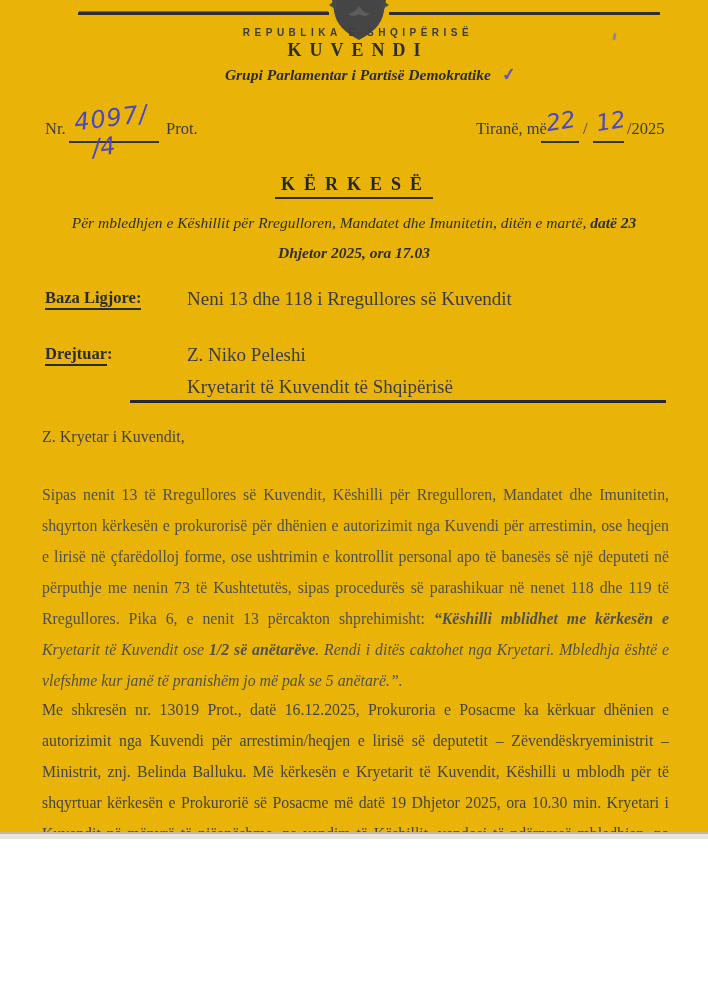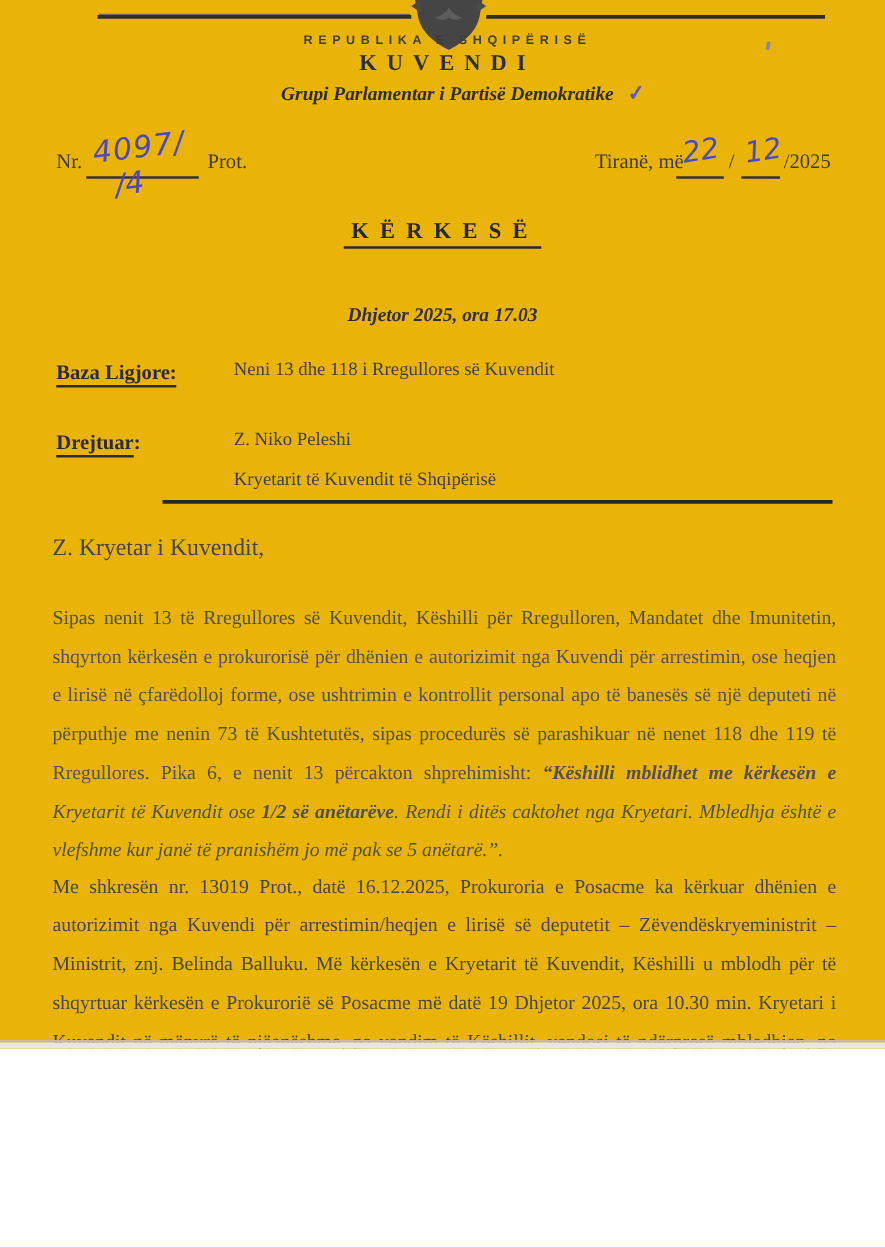--- a/index.html
+++ b/index.html
@@ -82,30 +82,30 @@
   .subtitle-1 { top: 214px; }
   .subtitle-2 { top: 244px; font-weight: bold; }
   .sub-bold { font-weight: bold; }
 
   
   .field-label {
     position: absolute; left: 45px;
     font-size: 16.5px; font-weight: bold; color: #2b2b33;
   }
   .u { border-bottom: 2px solid #2b2b33; padding-bottom: 1px; }
-  .field-value { position: absolute; left: 187px; font-size: 15px; color: #3c3c44; }
+  .field-value { position: absolute; left: 187px; font-size: 19px; color: #3c3c44; }
   .baza-label  { top: 288px; }
   .baza-value  { top: 288px; }
   .drej-label  { top: 344px; }
   .drej-name   { top: 344px; }
   .drej-title  { top: 376px; }
   .addr-rule { position: absolute; left: 130px; top: 400px; width: 536px; height: 2.5px; background: #26262e; }
 
   
-  .salutation { position: absolute; left: 42px; top: 428px; font-size: 19px; color: #44444a; }
+  .salutation { position: absolute; left: 42px; top: 428px; font-size: 16px; color: #44444a; }
   .para {
     position: absolute; left: 42px; width: 627px;
     margin: 0;
     font-size: 15.8px; line-height: 31px;
     text-align: justify;
   }
   .para-1 { top: 479px; color: #50504e; }
   .para-2 { top: 694px; color: #454543; }
   .run-n  { font-style: normal; }
   .run-i  { font-style: italic; }
@@ -148,20 +148,23 @@
   <span class="slot-line day-line"></span>
   <span class="hand day-hand">22</span>
   <span class="plain date-slash">/</span>
   <span class="slot-line month-line"></span>
   <span class="hand month-hand">12</span>
   <span class="plain year-suffix">/2025</span>
 
   <div class="title-line">
     <span class="title-text">KËRKESË</span>
   </div>
+  <div class="subtitle subtitle-1">
+    <span>Për mbledhjen e Këshillit për Rregulloren, Mandatet dhe Imunitetin, ditën e martë, </span><span class="sub-bold">datë 23</span>
+  </div>
   <div class="subtitle subtitle-2">Dhjetor 2025, ora 17.03</div>
 
   <span class="field-label baza-label"><span class="u">Baza Ligjore:</span></span>
   <span class="field-value baza-value">Neni 13 dhe 118 i Rregullores së Kuvendit</span>
 
   <span class="field-label drej-label"><span class="u">Drejtuar</span><span>:</span></span>
   <span class="field-value drej-name">Z. Niko Peleshi</span>
   <span class="field-value drej-title">Kryetarit të Kuvendit të Shqipërisë</span>
   <div class="addr-rule"></div>
 

